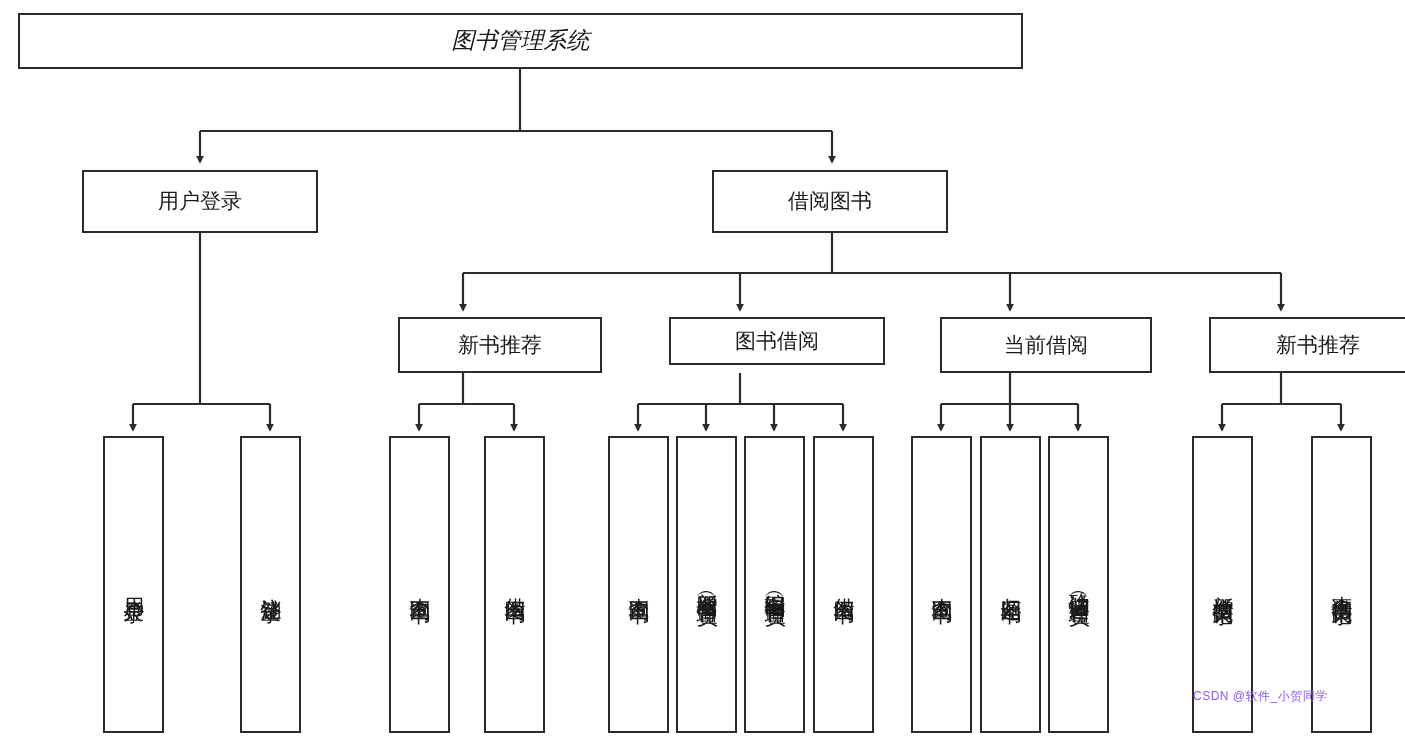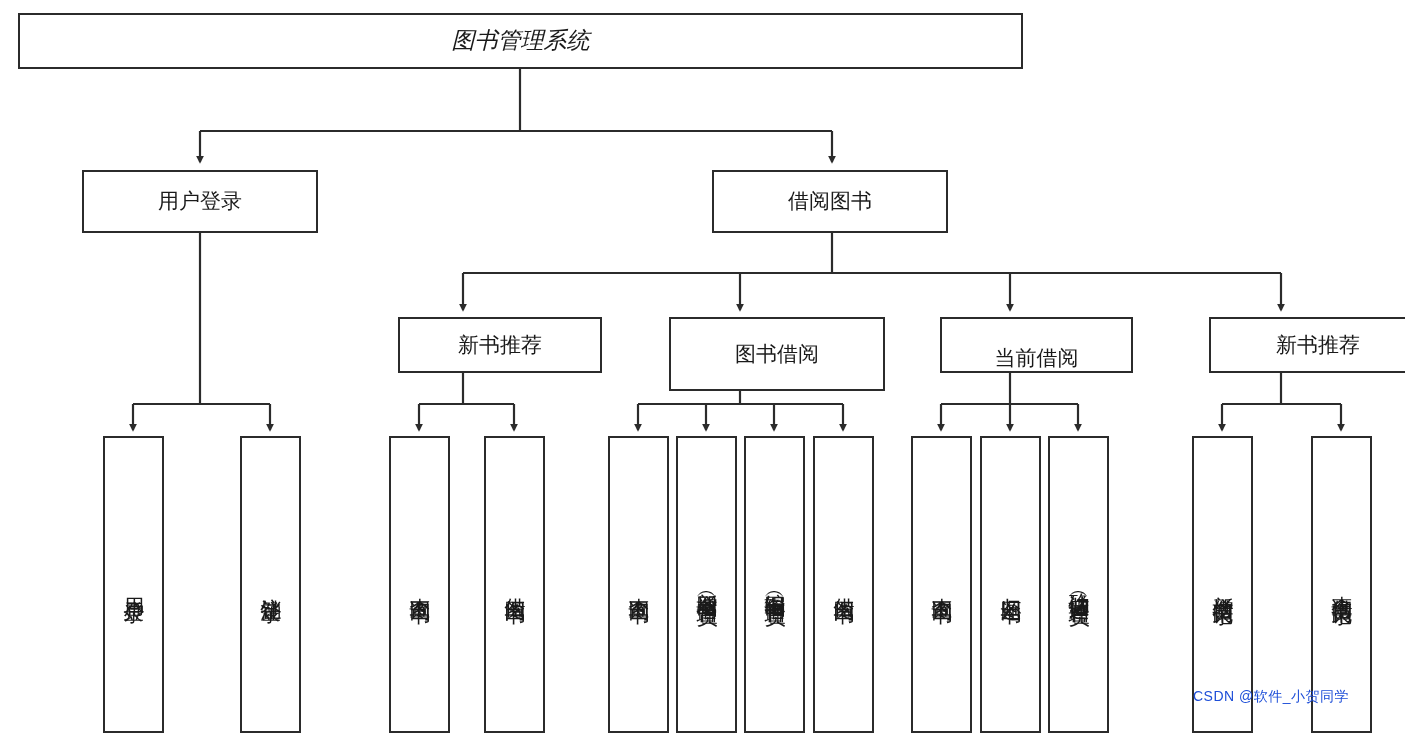--- a/index.html
+++ b/index.html
@@ -62,22 +62,22 @@
   }
   .edge-line {
     stroke: #2b2b2b;
     stroke-width: 2.2;
     fill: none;
   }
   .watermark {
     position: absolute;
     left: 1193px;
     top: 688px;
-    font-size: 14px;
-    color: #1d4ed8;
+    font-size: 12px;
+    color: #8b5cf6;
     white-space: nowrap;
     letter-spacing: 0.5px;
   }
 </style>
 </head>
 <body>
 
 <div id="canvas">
 
   <svg class="edges" viewBox="0 0 1405 747">
@@ -135,24 +135,24 @@
   <div class="node node-l1" style="left:82px; top:170px; width:236px; height:63px;">
     <span>用户登录</span>
   </div>
   <div class="node node-l1" style="left:712px; top:170px; width:236px; height:63px;">
     <span>借阅图书</span>
   </div>
 
   <div class="node node-l2" style="left:361px; top:317px; width:204px; height:56px;">
     <span>新书推荐</span>
   </div>
-  <div class="node node-l2" style="left:632px; top:317px; width:216px; height:74px;">
+  <div class="node node-l2" style="left:632px; top:317px; width:216px; height:48px;">
     <span>图书借阅</span>
   </div>
-  <div class="node node-l2" style="left:903px; top:317px; width:193px; height:56px;align-items:flex-end;">
+  <div class="node node-l2" style="left:903px; top:317px; width:212px; height:56px;">
     <span>当前借阅</span>
   </div>
   <div class="node node-l2" style="left:1172px; top:317px; width:218px; height:56px;">
     <span>新书推荐</span>
   </div>
 
   <div class="node node-leaf" style="left:103px; top:436px; width:61px; height:297px;">
     <span class="leaf-text">用户登录</span>
   </div>
   <div class="node node-leaf" style="left:240px; top:436px; width:61px; height:297px;">

